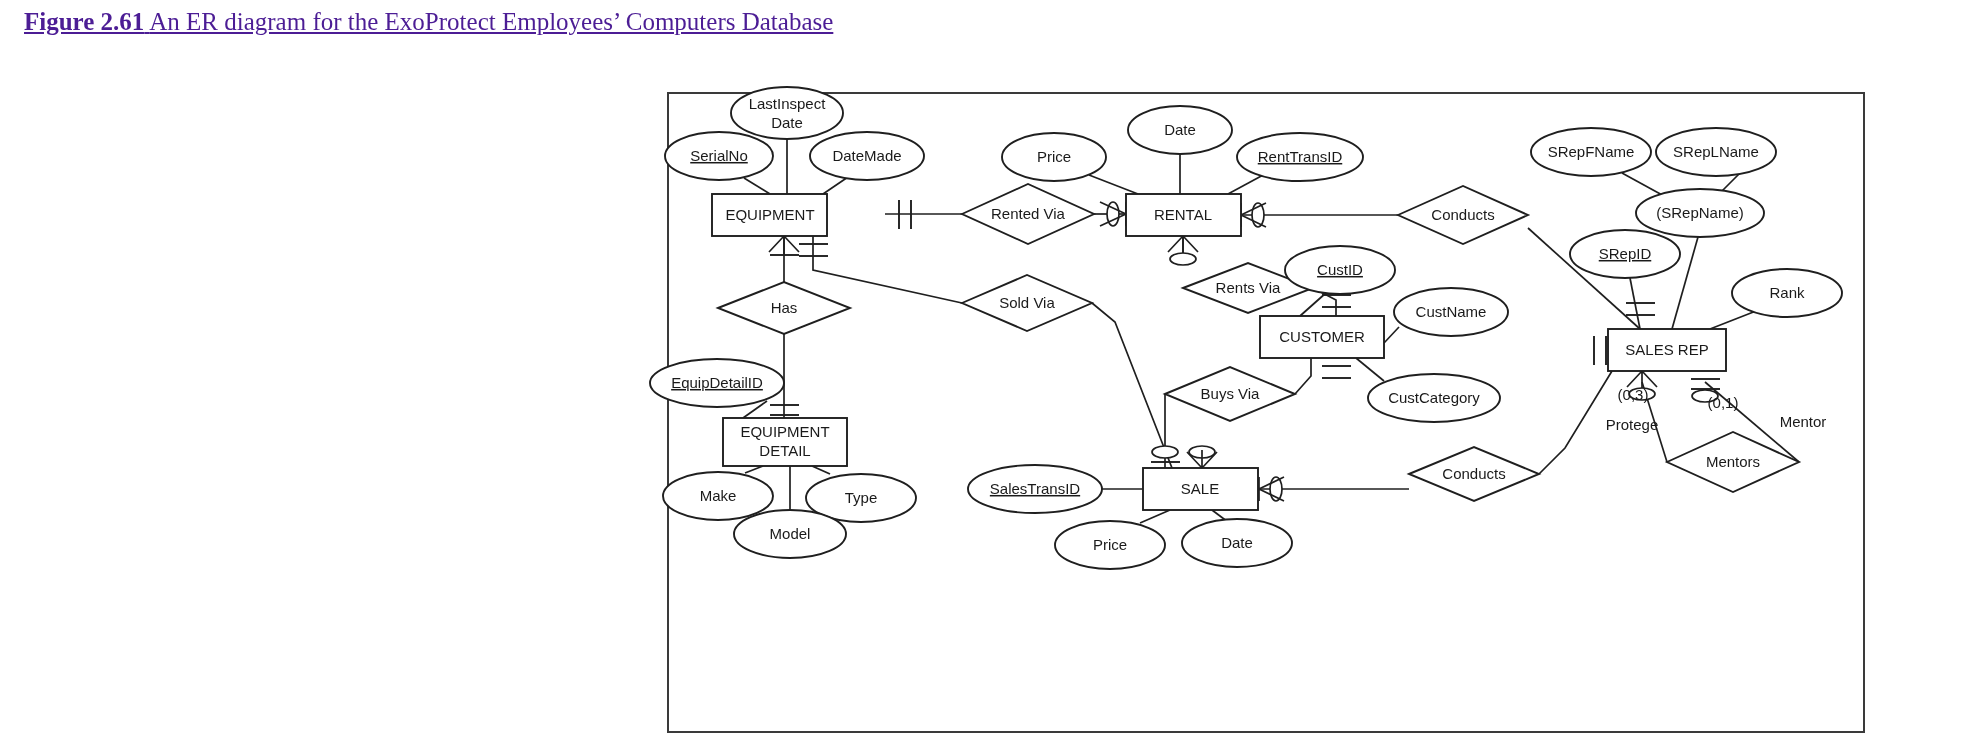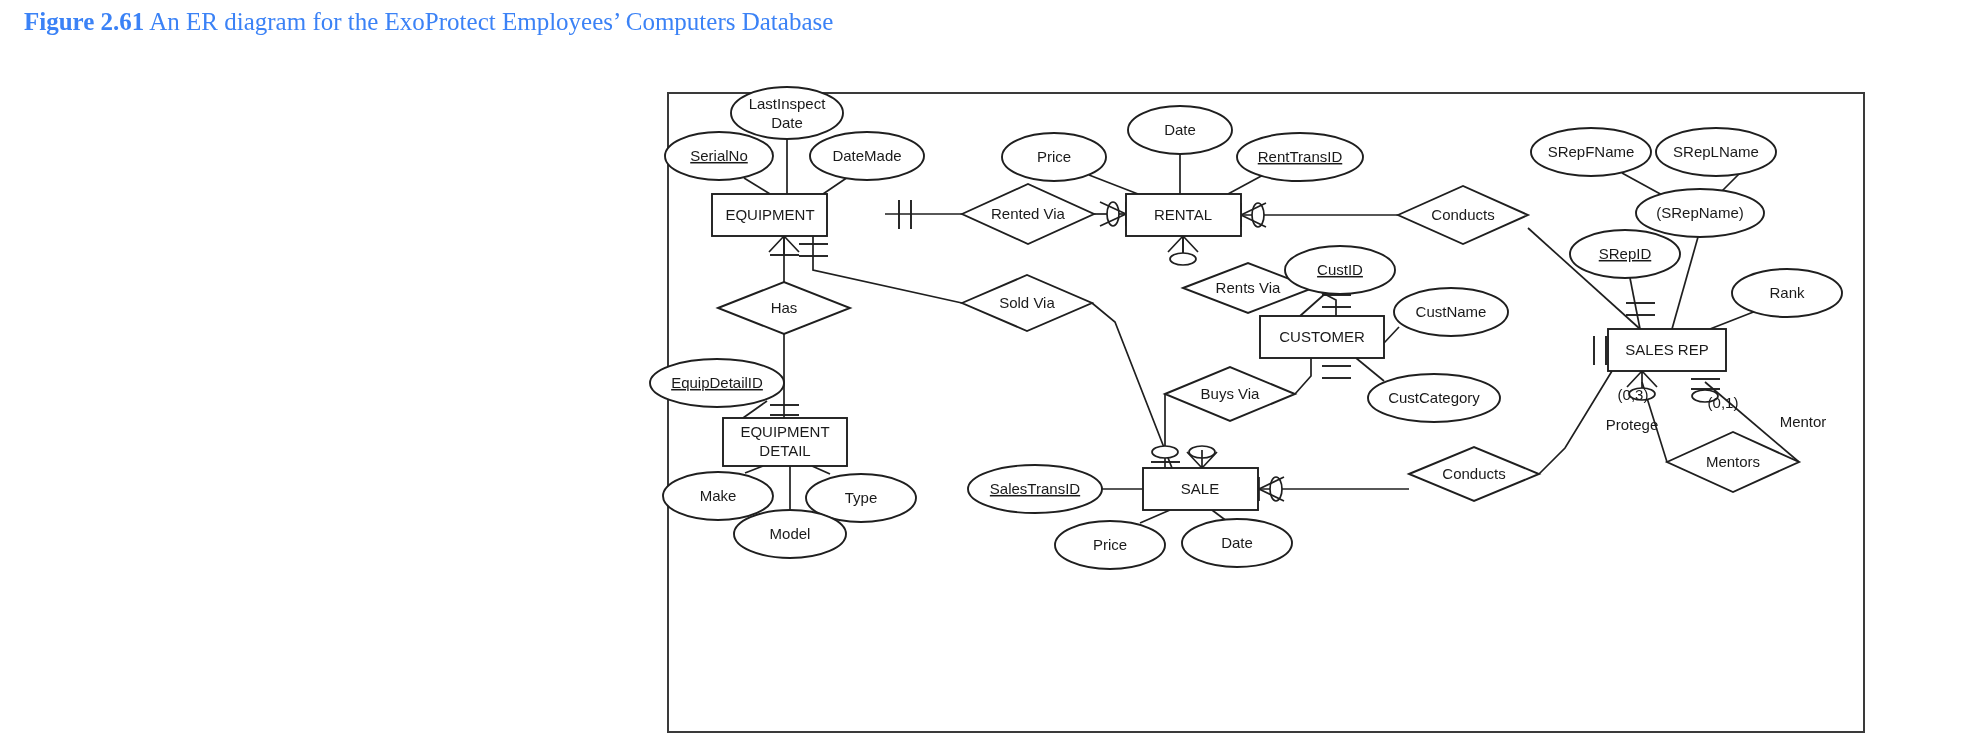--- a/index.html
+++ b/index.html
@@ -4,21 +4,21 @@
 <style>
   html,body{margin:0;padding:0;}
   body{
     width:1970px;height:748px;background:#ffffff;
     font-family:"Liberation Sans", sans-serif;
     overflow:hidden;position:relative;
   }
   #caption{
     position:absolute;left:24px;top:8px;
     font-family:"Liberation Serif", serif;
-    font-size:25px;color:#3b82f6;white-space:nowrap;
+    font-size:25px;color:#4c1d95;white-space:nowrap;text-decoration:underline;
   }
   #caption .fig-label{font-weight:bold;}
   #diagram-frame{
     position:absolute;left:667px;top:92px;
     width:1198px;height:641px;
     border:2px solid #3a3a3a;background:#fff;box-sizing:border-box;
   }
   #svg-canvas{position:absolute;left:0;top:0;width:1970px;height:748px;}
   .node-label{
     font-family:"Liberation Sans", sans-serif;

